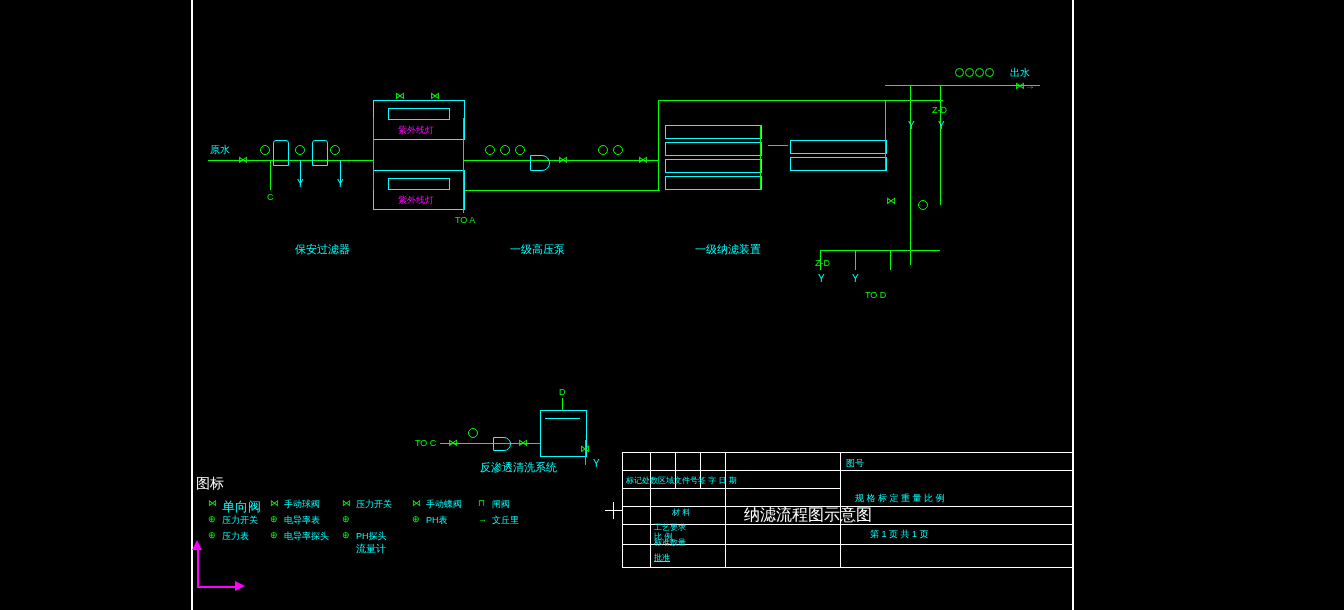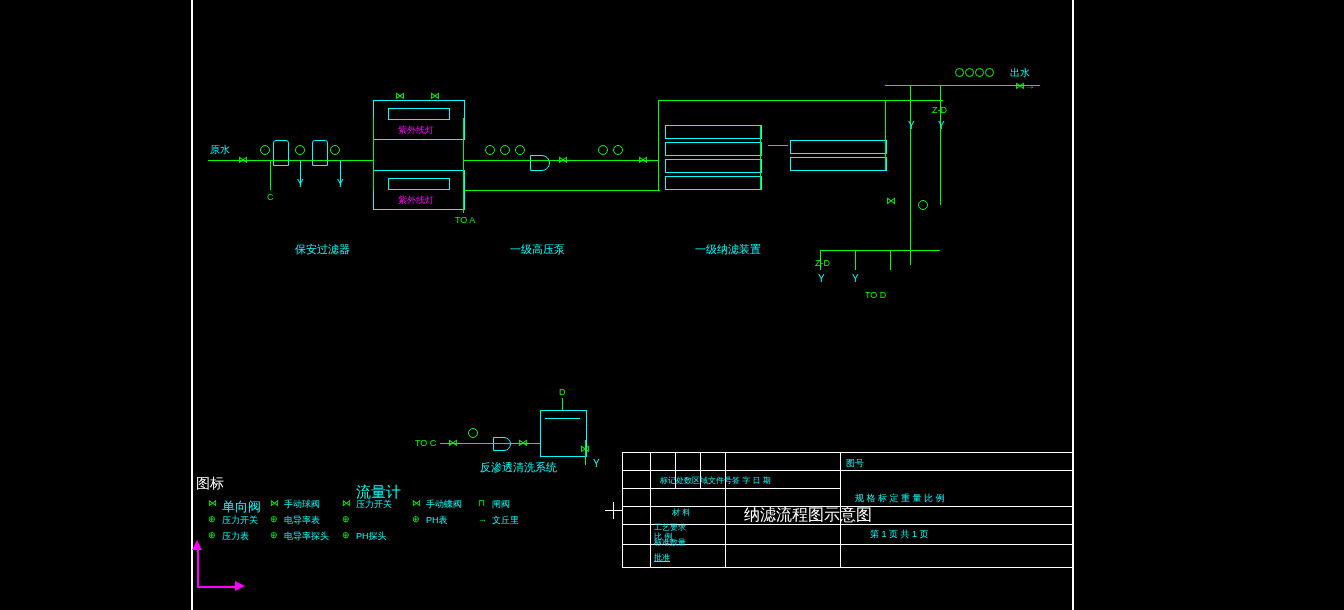--- a/index.html
+++ b/index.html
@@ -149,21 +149,21 @@
       <div class="txt" style="left: 356px; top: 498px; font-size: 9px;">压力开关</div>
       <div class="txt-g" style="left: 412px; top: 498px;">⋈</div>
       <div class="txt" style="left: 426px; top: 498px; font-size: 9px;">手动蝶阀</div>
       <div class="txt-g" style="left: 478px; top: 498px;">⊓</div>
       <div class="txt" style="left: 492px; top: 498px; font-size: 9px;">闸阀</div>
       <div class="txt-g" style="left: 208px; top: 514px;">⊕</div>
       <div class="txt" style="left: 222px; top: 514px; font-size: 9px;">压力开关</div>
       <div class="txt-g" style="left: 270px; top: 514px;">⊕</div>
       <div class="txt" style="left: 284px; top: 514px; font-size: 9px;">电导率表</div>
       <div class="txt-g" style="left: 342px; top: 514px;">⊕</div>
-      <div class="txt" style="left: 356px; top: 483px; font-size: 15px;">流量计</div>
+      <div class="txt" style="left: 356px; top: 542px; font-size: 10px;">流量计</div>
       <div class="txt-g" style="left: 412px; top: 514px;">⊕</div>
       <div class="txt" style="left: 426px; top: 514px; font-size: 9px;">PH表</div>
       <div class="txt-g" style="left: 478px; top: 514px;">→</div>
       <div class="txt" style="left: 492px; top: 514px; font-size: 9px;">文丘里</div>
       <div class="txt-g" style="left: 208px; top: 530px;">⊕</div>
       <div class="txt" style="left: 222px; top: 530px; font-size: 9px;">压力表</div>
       <div class="txt-g" style="left: 270px; top: 530px;">⊕</div>
       <div class="txt" style="left: 284px; top: 530px; font-size: 9px;">电导率探头</div>
       <div class="txt-g" style="left: 342px; top: 530px;">⊕</div>
       <div class="txt" style="left: 356px; top: 530px; font-size: 9px;">PH探头</div>
@@ -175,21 +175,21 @@
   <div class="line-w" style="left:725px;top:452px;width:1px;height:115px"></div>
   <div class="line-w" style="left:840px;top:452px;width:1px;height:115px"></div>
   <div class="line-w" style="left:622px;top:470px;width:450px;height:1px"></div>
   <div class="line-w" style="left:622px;top:488px;width:218px;height:1px"></div>
   <div class="line-w" style="left:622px;top:506px;width:450px;height:1px"></div>
   <div class="line-w" style="left:622px;top:524px;width:450px;height:1px"></div>
   <div class="line-w" style="left:622px;top:544px;width:450px;height:1px"></div>
   <div class="line-w" style="left:650px;top:452px;width:1px;height:115px"></div>
   <div class="line-w" style="left:675px;top:452px;width:1px;height:36px"></div>
   <div class="line-w" style="left:700px;top:452px;width:1px;height:36px"></div>
-  <div class="txt" style="left:660px;top:475px;font-size:8px">标记处数区域文件号签 字 日 期</div>
+  <div class="txt" style="left:626px;top:475px;font-size:8px">标记处数区域文件号签 字 日 期</div>
   <div class="txt-w" style="left:744px;top:505px;font-size:16px">纳滤流程图示意图</div>
   <div class="txt" style="left:846px;top:457px;font-size:9px">图号</div>
   <div class="txt" style="left:855px;top:492px;font-size:9px">规 格 标 定 重 量 比 例</div>
   <div class="txt" style="left:870px;top:528px;font-size:9px">第 1 页 共 1 页</div>
   <div id="tb-rows">
       <div class="txt" style="left: 654px; top: 492px; font-size: 8px; margin-top: 39px;">比 例</div>
       <div class="txt" style="left: 654px; top: 507px; font-size: 8px; margin-left: 18px;">材 料</div>
       <div class="txt" style="left: 654px; top: 522px; font-size: 8px;">工艺要求</div>
       <div class="txt" style="left: 654px; top: 537px; font-size: 8px;">标准数量</div>
       <div class="txt" style="left: 654px; top: 552px; font-size: 8px; text-decoration: underline;">批准</div>

